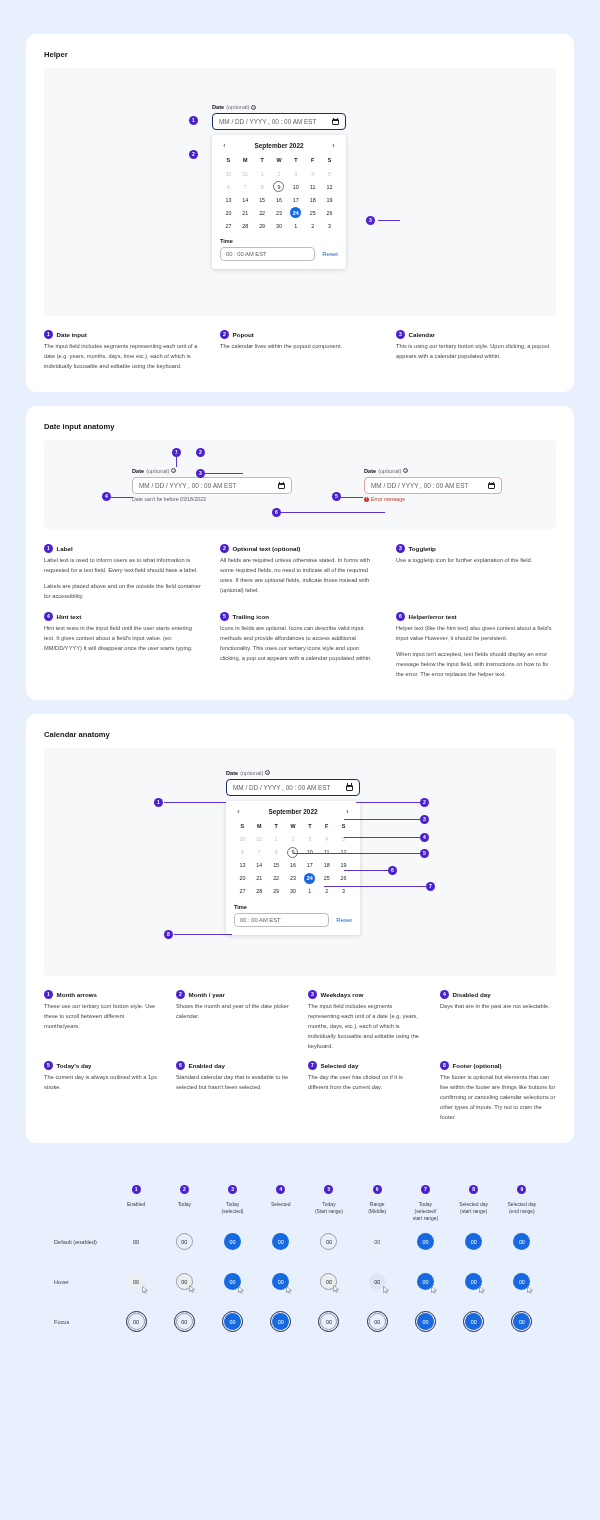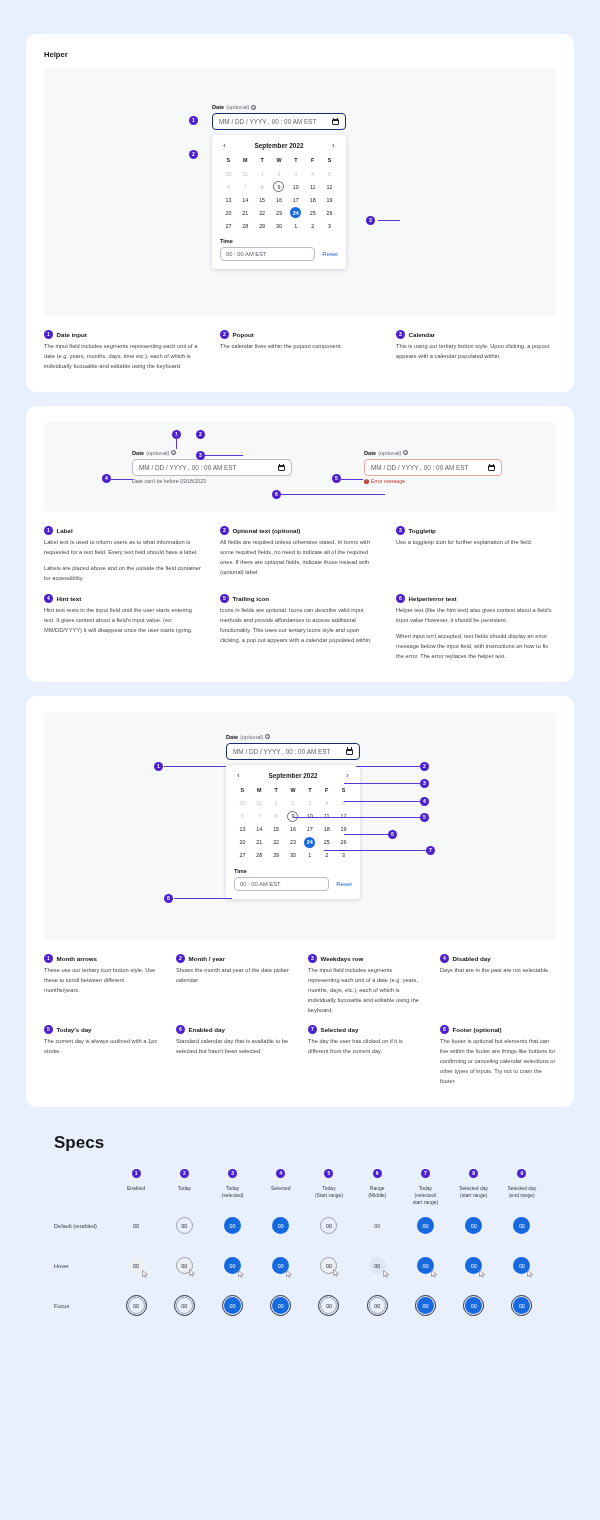--- a/index.html
+++ b/index.html
@@ -313,20 +313,21 @@
             <span class="cap-t">Calendar</span>
           </div>
           <div class="cap-b">
             <p>This is using our tertiary button style. Upon clicking, a popout appears with a calendar populated within.</p>
           </div>
         </div>
       </div>
   </div>
 
   <div class="card">
+    <div class="section-label">Date input anatomy</div>
 
     <div class="stage" style="height:90px;">
 
       <div style="position:absolute; left:88px; top:28px; width:160px;">
         <div class="field-label">
           <span>Date</span>
           <span class="opt">(optional)</span>
           <span class="info-ic">i</span>
         </div>
         <div class="date-input" style="border-color:#b9bcc5;">
@@ -427,20 +428,21 @@
           </div>
           <div class="cap-b">
             <p>Helper text (like the hint text) also gives context about a field's input value However, it should be persistent.</p>
             <p>When input isn't accepted, text fields should display an error message below the input field, with instructions on how to fix the error. The error replaces the helper text.</p>
           </div>
         </div>
       </div>
   </div>
 
   <div class="card">
+    <div class="section-label">Calendar anatomy</div>
 
     <div class="stage" style="height:228px;">
       <div style="position:absolute; left:182px; top:22px; width:134px;">
         <div class="field-label">
           <span>Date</span>
           <span class="opt">(optional)</span>
           <span class="info-ic">i</span>
         </div>
         <div class="date-input">
           <span>MM / DD / YYYY , 00 : 00 AM EST</span>
@@ -678,21 +680,20 @@
             <span class="cap-t">Footer (optional)</span>
           </div>
           <div class="cap-b">
             <p>The footer is optional but elements that can live within the footer are things like buttons for confirming or canceling calendar selections or other types of inputs. Try not to cram the footer.</p>
           </div>
         </div>
       </div>
   </div>
 
   <div style="padding:26px 28px 0 28px;">
-    <h2 class="specs">Specs</h2>
     <div class="matrix">
         <div class="mrow mhead">
           <div></div>
           <div class="mcellh">
             <div class="badge-wrap">
               <span class="badge">1</span>
             </div>
             <div class="colh">Enabled</div>
           </div>
           <div class="mcellh">

